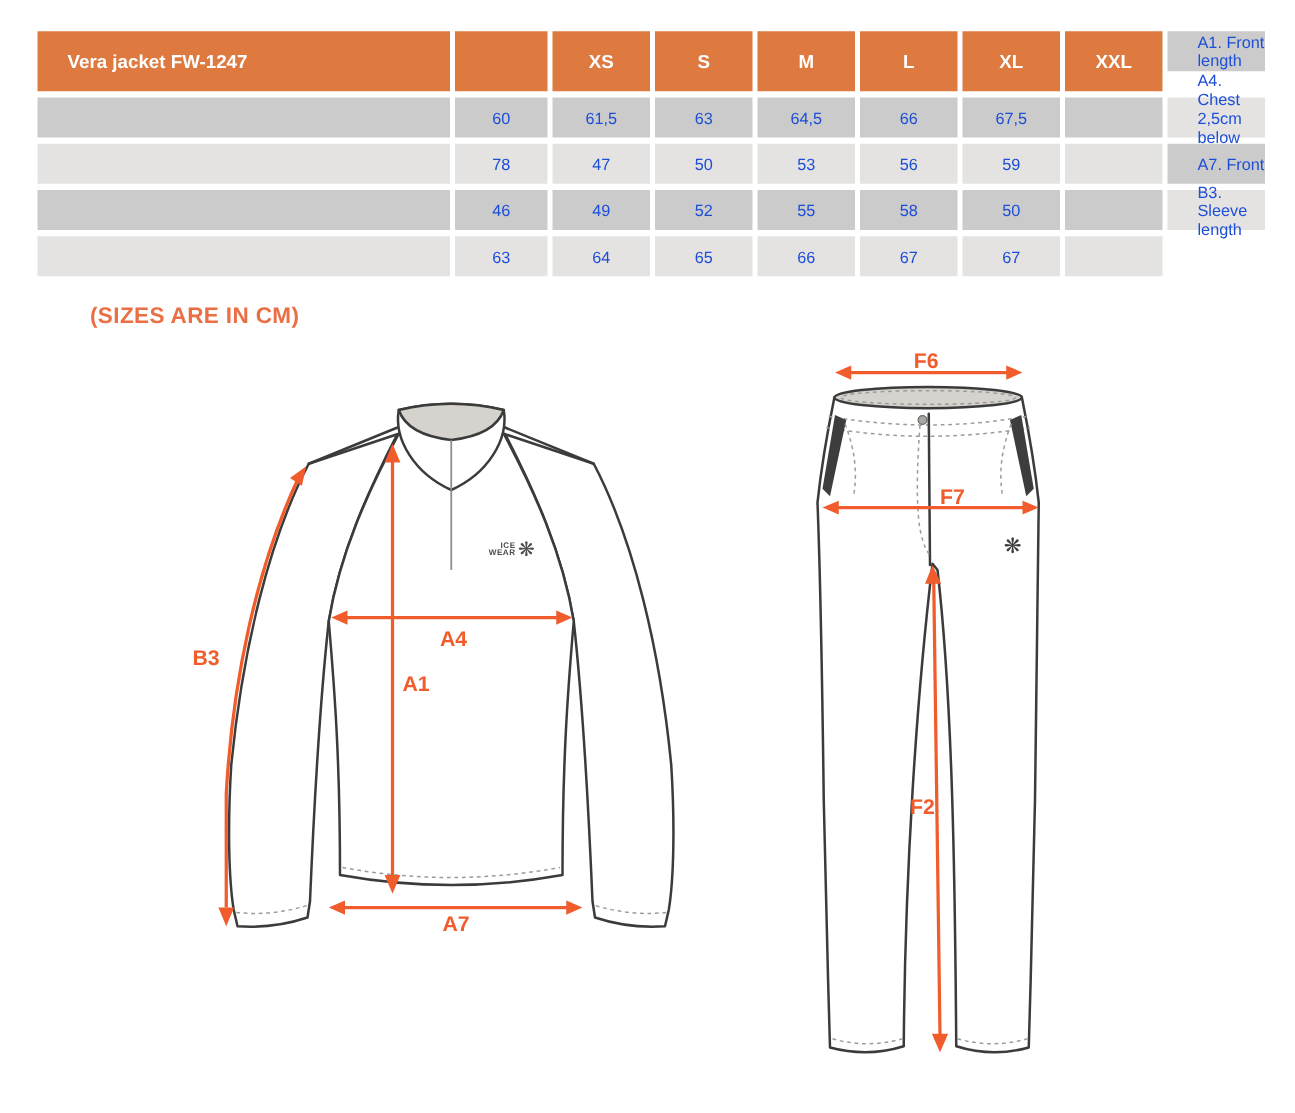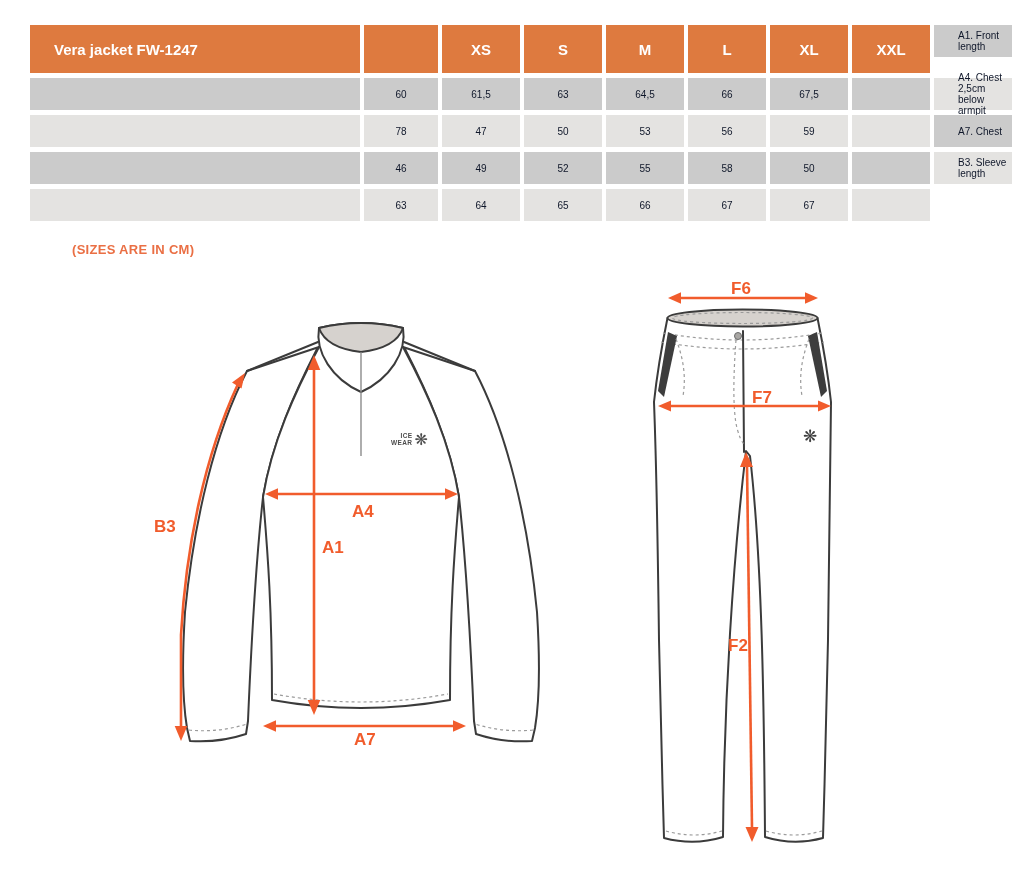--- a/index.html
+++ b/index.html
@@ -2,27 +2,27 @@
 <html style="--header_bg: #de7a3f; --row_dark: #cbcbcb; --row_light: #e4e3e1; --accent_arrow: #f15c2c; --note_text: #ea6f44; --line: #3b3b3b; --fill_gray: #d6d2ce;"><head>
 <meta charset="utf-8">
 <style>
   html,body{margin:0;padding:0;background:#fff;font-family:"Liberation Sans",sans-serif;}
   .stage{position:relative;width:1036px;height:890px;background:#fff;overflow:hidden;}
 
   
   .size-table{position:absolute;left:30px;top:25px;display:grid;
     grid-template-columns:330px 74px repeat(7,78px);column-gap:4px;row-gap:5px;}
   .cell{display:flex;align-items:center;justify-content:center;height:32px;
-    font-size:10px;color:#0f172a;}
+    font-size:13px;color:#1d4ed8;}
   .cell.label{justify-content:flex-start;padding-left:24px;}
   .th{height:48px;background:var(--header_bg);color:#fff;font-weight:bold;font-size:15px;}
   .rowdark{background:var(--row_dark);}
   .rowlight{background:var(--row_light);}
   .note{position:absolute;left:72px;top:242px;color:var(--note_text);
-    font-size:13px;font-weight:600;letter-spacing:.3px;text-align:right;}
+    font-size:18px;font-weight:600;letter-spacing:.3px;text-align:right;}
 
   
   svg{position:absolute;left:0;top:0;}
   .panel{fill:#fff;stroke:var(--line);stroke-width:2;stroke-linejoin:round;stroke-linecap:round;}
   .gray{fill:var(--fill_gray);}
   .ln{fill:none;stroke:var(--line);stroke-width:2;stroke-linecap:round;}
   .stitch{fill:none;stroke:#9b9b9b;stroke-width:1.2;stroke-dasharray:3 3;}
   .zip{fill:none;stroke:#8b8b8b;stroke-width:1.4;}
   .dark{fill:#3d3d3d;stroke:none;}
   .arrow{fill:none;stroke:var(--accent_arrow);stroke-width:2.6;}
@@ -63,21 +63,21 @@
     <div class="cell label rowlight">A4. Chest 2,5cm below armpit</div>
     <div class="cell rowlight"></div>
     <div class="cell rowlight">78</div>
     <div class="cell rowlight">47</div>
     <div class="cell rowlight">50</div>
     <div class="cell rowlight">53</div>
     <div class="cell rowlight">56</div>
     <div class="cell rowlight">59</div>
     <div class="cell rowlight"></div>
 
-    <div class="cell label rowdark">A7. Chest</div>
+    <div class="cell label rowdark">A7. Front</div>
     <div class="cell rowdark"></div>
     <div class="cell rowdark">46</div>
     <div class="cell rowdark">49</div>
     <div class="cell rowdark">52</div>
     <div class="cell rowdark">55</div>
     <div class="cell rowdark">58</div>
     <div class="cell rowdark">50</div>
     <div class="cell rowdark"></div>
 
     <div class="cell label rowlight">B3. Sleeve length</div>

